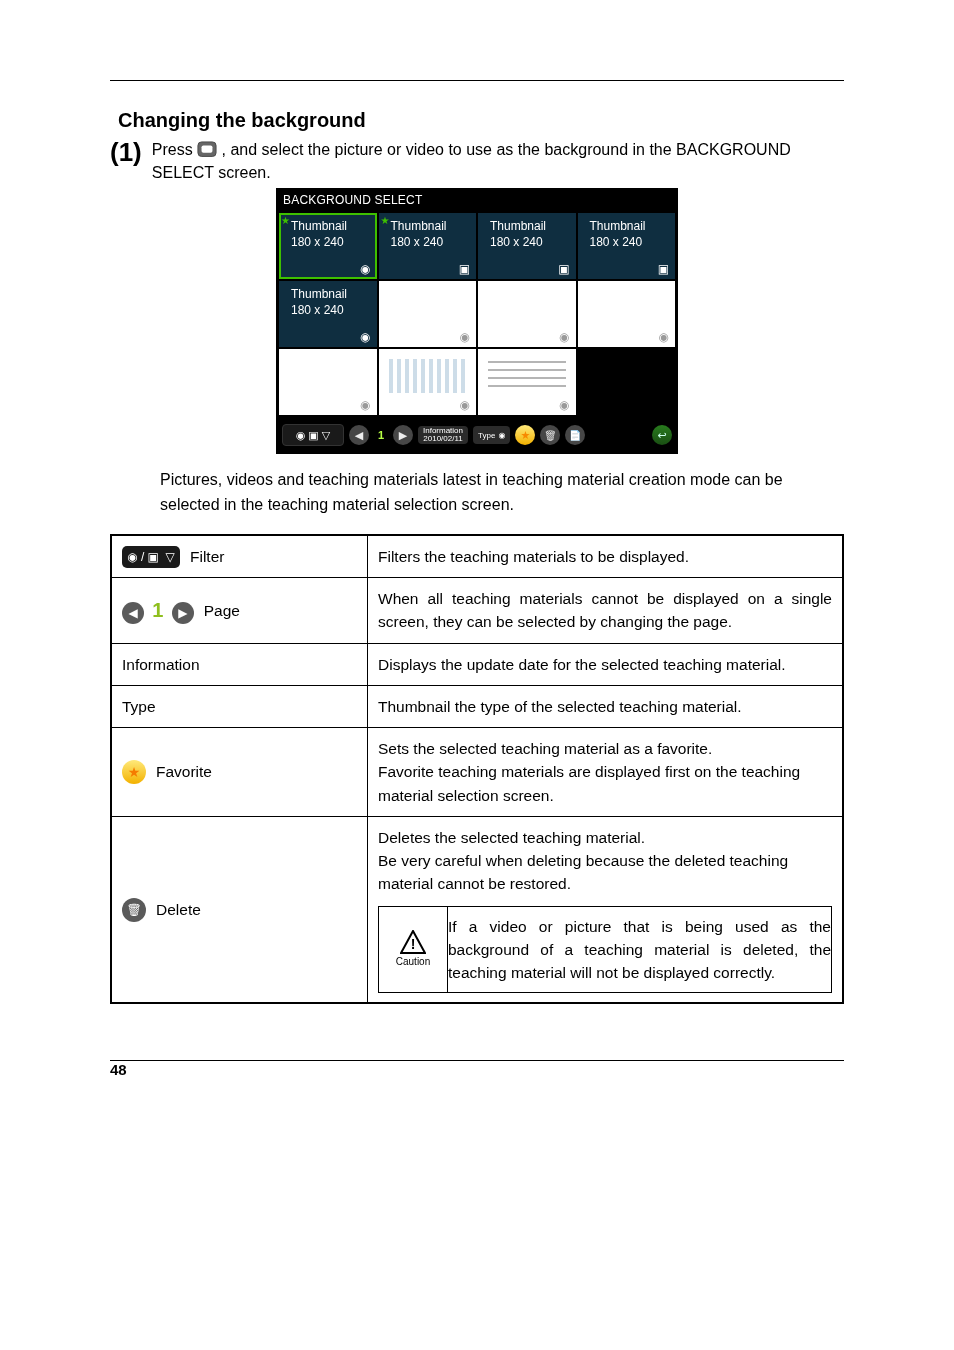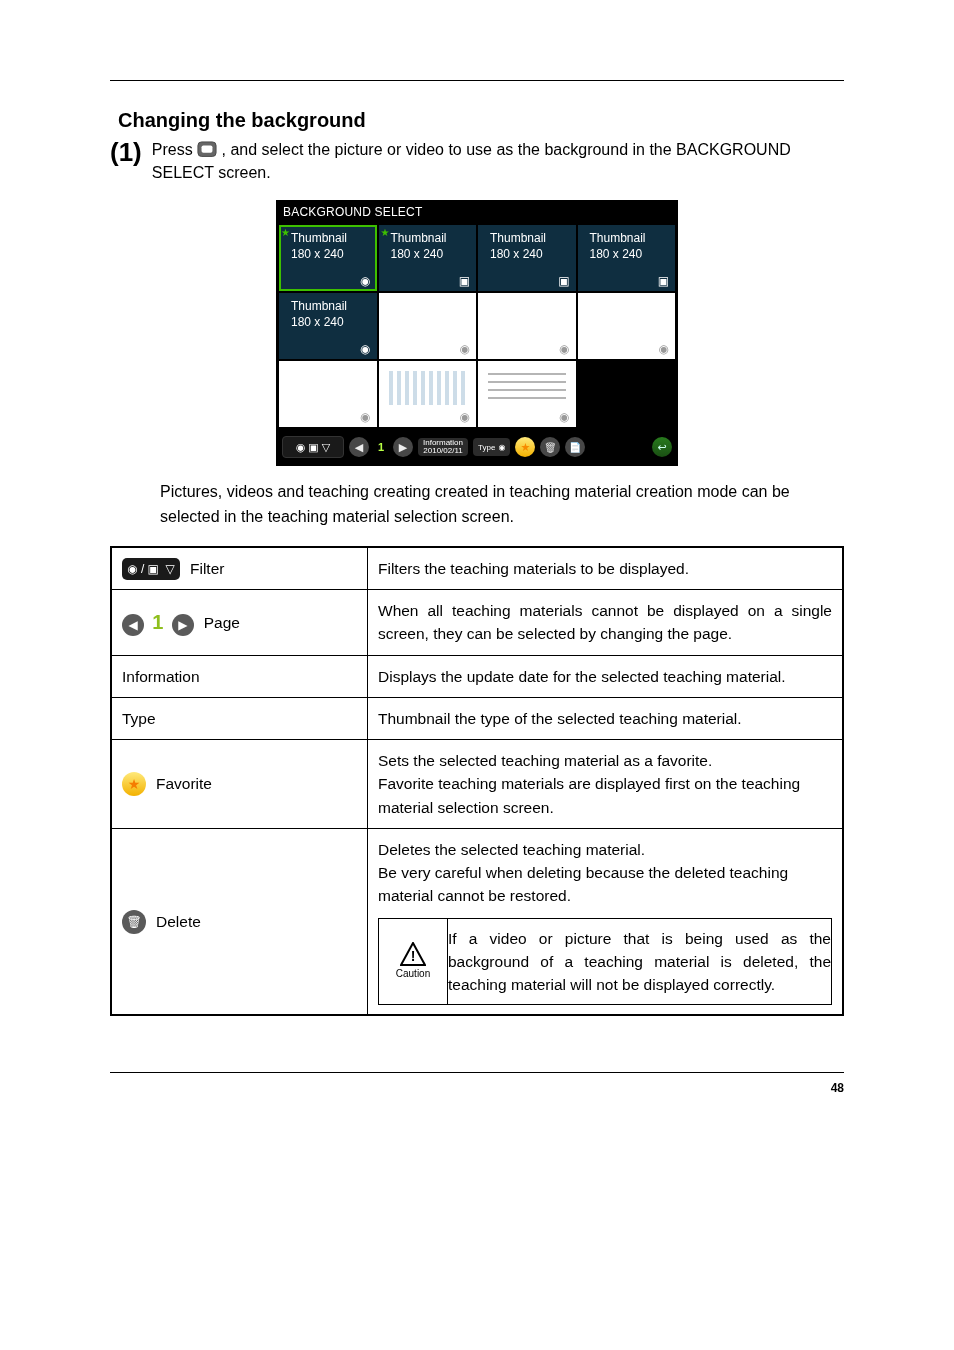--- a/index.html
+++ b/index.html
@@ -48,21 +48,21 @@
   }
   .bg-icon {
     display: inline-block;
     width: 20px;
     height: 16px;
     vertical-align: -2px;
   }
   
   .figure {
     width: 400px;
-    margin: 16px auto 14px auto;
+    margin: 4px auto 14px auto;
     background: #000;
     border: 1px solid #000;
   }
   .fig-title {
     color: #fff;
     font-size: 12px;
     padding: 4px 6px;
     letter-spacing: 0.2px;
   }
   .thumb-grid {
@@ -258,24 +258,24 @@
     width: 24px; height: 24px; border-radius: 12px;
     background: #5a5a5a;
     color:#fff;
     display:inline-flex; align-items:center; justify-content:center;
     font-size:12px;
   }
 
   .footer {
     margin-top: 56px;
     border-top: 1.5px solid #000;
-    text-align: right;
-    font-size: 12px;
+    text-align: left;
+    font-size: 15px;
     font-weight: bold;
-    padding-top: 8px;
+    padding-top: 0;
   }
 </style>
 </head>
 <body>
 
 <div class="page">
   <div class="top-rule"></div>
 
   <h2 class="h1">Changing the background</h2>
 
@@ -359,21 +359,21 @@
       </span>
       <span class="tb-btn tb-gold">★</span>
       <span class="tb-btn tb-grey">🗑</span>
       <span class="tb-btn tb-grey">📄</span>
       <span style="flex:1"></span>
       <span class="tb-btn tb-green">↩</span>
     </div>
   </div>
 
   <p class="desc">
-    <span>Pictures, videos and teaching creating created in teaching material creation mode can be selected in the teaching material selection screen.</span><br>
+    <span>Pictures, videos and teaching materials latest in teaching material creation mode can be selected in the teaching material selection screen.</span><br>
   </p>
 
   <table class="feature">
     <tbody>
         <tr>
       <td class="left">
         <div class="cell-flex">
           <span class="ico-box ico-filter">◉ / ▣ &nbsp;▽</span>
           <span>Filter</span>
         </div>

